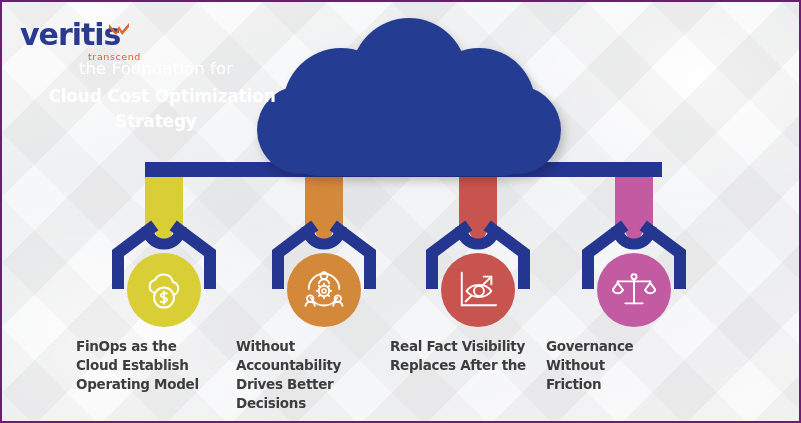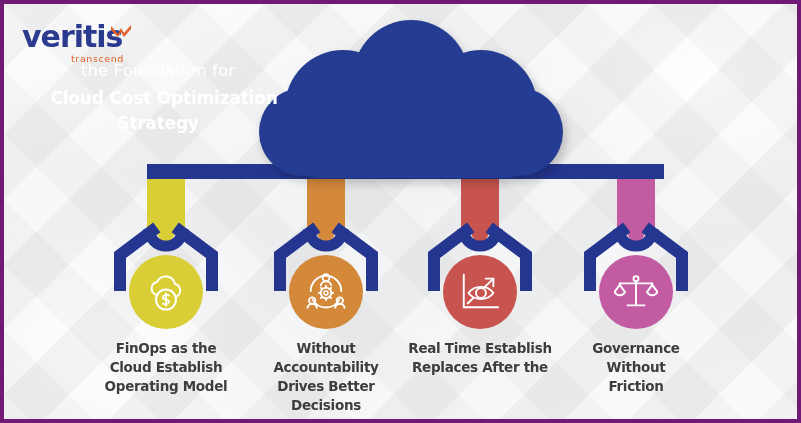--- a/index.html
+++ b/index.html
@@ -8,21 +8,21 @@
     width:801px;height:423px;overflow:hidden;
     font-family:"Liberation Sans", sans-serif;
     background:#ffffff;
   }
 
   
   #canvas{
     position:relative;
     width:801px;height:423px;
     box-sizing:border-box;
-    border:4px solid #701a75;
+    border:2px solid #701a75;
     background:#fbfbfc;
     overflow:hidden;
   }
 
   
   .bg-texture{
     position:absolute;inset:0;
     background:
       linear-gradient(135deg, rgba(0,0,0,0.035) 25%, transparent 25%, transparent 50%, rgba(0,0,0,0.035) 50%, rgba(0,0,0,0.035) 75%, transparent 75%),
       linear-gradient(45deg, rgba(0,0,0,0.025) 25%, transparent 25%, transparent 50%, rgba(0,0,0,0.025) 50%, rgba(0,0,0,0.025) 75%, transparent 75%);
@@ -50,21 +50,21 @@
     font-size:30px;
     letter-spacing:-1px;
     color:#2a3a8f;
     line-height:30px;
   }
   #logo .swoosh{
     position:absolute;left:88px;top:2px;
     width:22px;height:14px;
   }
   #logo .tagline{
-    position:absolute;right:28px;top:31px;
+    position:absolute;right:9px;top:31px;
     font-family:"DejaVu Sans", sans-serif;
     font-size:9.5px;
     letter-spacing:0.6px;
     color:#e4622a;
     font-weight:normal;
   }
 
   
   #hbar{
     position:absolute;
@@ -122,21 +122,20 @@
     left:50%;margin-left:-37px;
     top:76px;
     width:74px;height:74px;border-radius:50%;
     z-index:4;
     display:flex;align-items:center;justify-content:center;
   }
   .col-circle svg{display:block;}
   .col-caption{
     position:absolute;
     left:-4px;top:160px;width:176px;
-    text-align:center;
     font-family:"DejaVu Sans", sans-serif;
     font-weight:bold;
     font-size:13.5px;
     line-height:19px;
     color:#3d3d3d;
     letter-spacing:-0.3px;
   }
 
   #col-0{left:78px;}
   #col-1{left:238px;}
@@ -286,21 +285,21 @@
             <path d="M6 4 L6 38 L42 38"></path>
             <path d="M10 34 L36 9"></path>
             <path d="M29 8 L37 8 L37 16"></path>
           </g>
           <path d="M11 23 C17 14.5 31 14.5 37 23 C31 31.5 17 31.5 11 23 Z" fill="#c8544f" stroke="#ffffff" stroke-width="2" stroke-linejoin="round"></path>
           <circle cx="24" cy="23" r="5.2" fill="none" stroke="#ffffff" stroke-width="2"></circle>
         </svg>
       </span>
     </div>
     <div class="col-caption">
-      <div>Real Time Establish</div>
+      <div>Real Fact Visibility</div>
       <div>Replaces After the</div>
     </div>
   </div>
 
   <div class="col" id="col-3">
     <div class="col-stem">
       <svg viewBox="0 0 38 66" width="38" height="66" xmlns="http://www.w3.org/2000/svg">
         <rect x="0" y="0" width="38" height="52" fill="#c35ba2"></rect>
         <path d="M10 52 a9 11 0 0 0 18 0 Z" fill="#c35ba2"></path>
       </svg>

